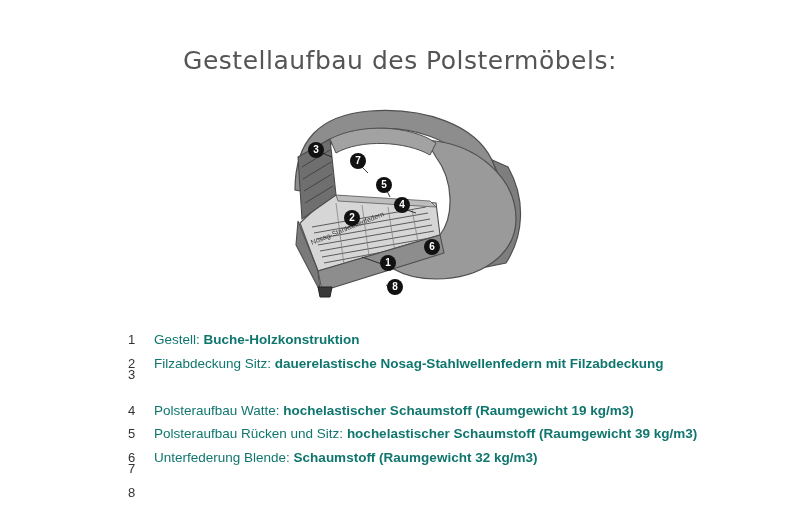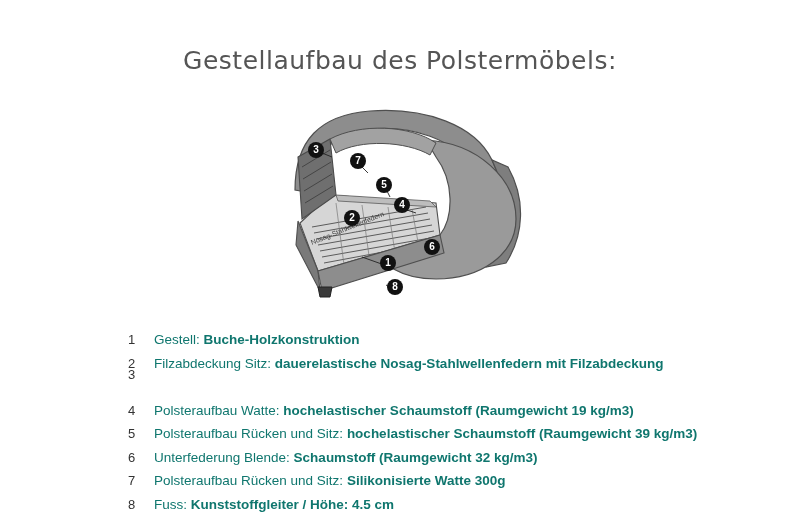--- a/index.html
+++ b/index.html
@@ -188,21 +188,19 @@
     <div class="legend-row">
       <div class="legend-num">5</div>
       <div class="legend-text"><span>Polsteraufbau Rücken und Sitz: </span><b>hochelastischer Schaumstoff (Raumgewicht 39 kg/m3)</b></div>
     </div>
     <div class="legend-row">
       <div class="legend-num">6</div>
       <div class="legend-text"><span>Unterfederung Blende: </span><b>Schaumstoff (Raumgewicht 32 kg/m3)</b></div>
     </div>
     <div class="legend-row">
       <div class="legend-num">7</div>
-      <div class="legend-text"><span>Polsteraufbau Rücken und Sitz: </span><b>Silikonisierte Watte 300g</b></div>
     </div>
     <div class="legend-row">
       <div class="legend-num">8</div>
-      <div class="legend-text"><span>Fuss: </span><b>Kunststoffgleiter / Höhe: 4.5 cm</b></div>
     </div>
   </div>
 
 </div>
 
 </body></html>

